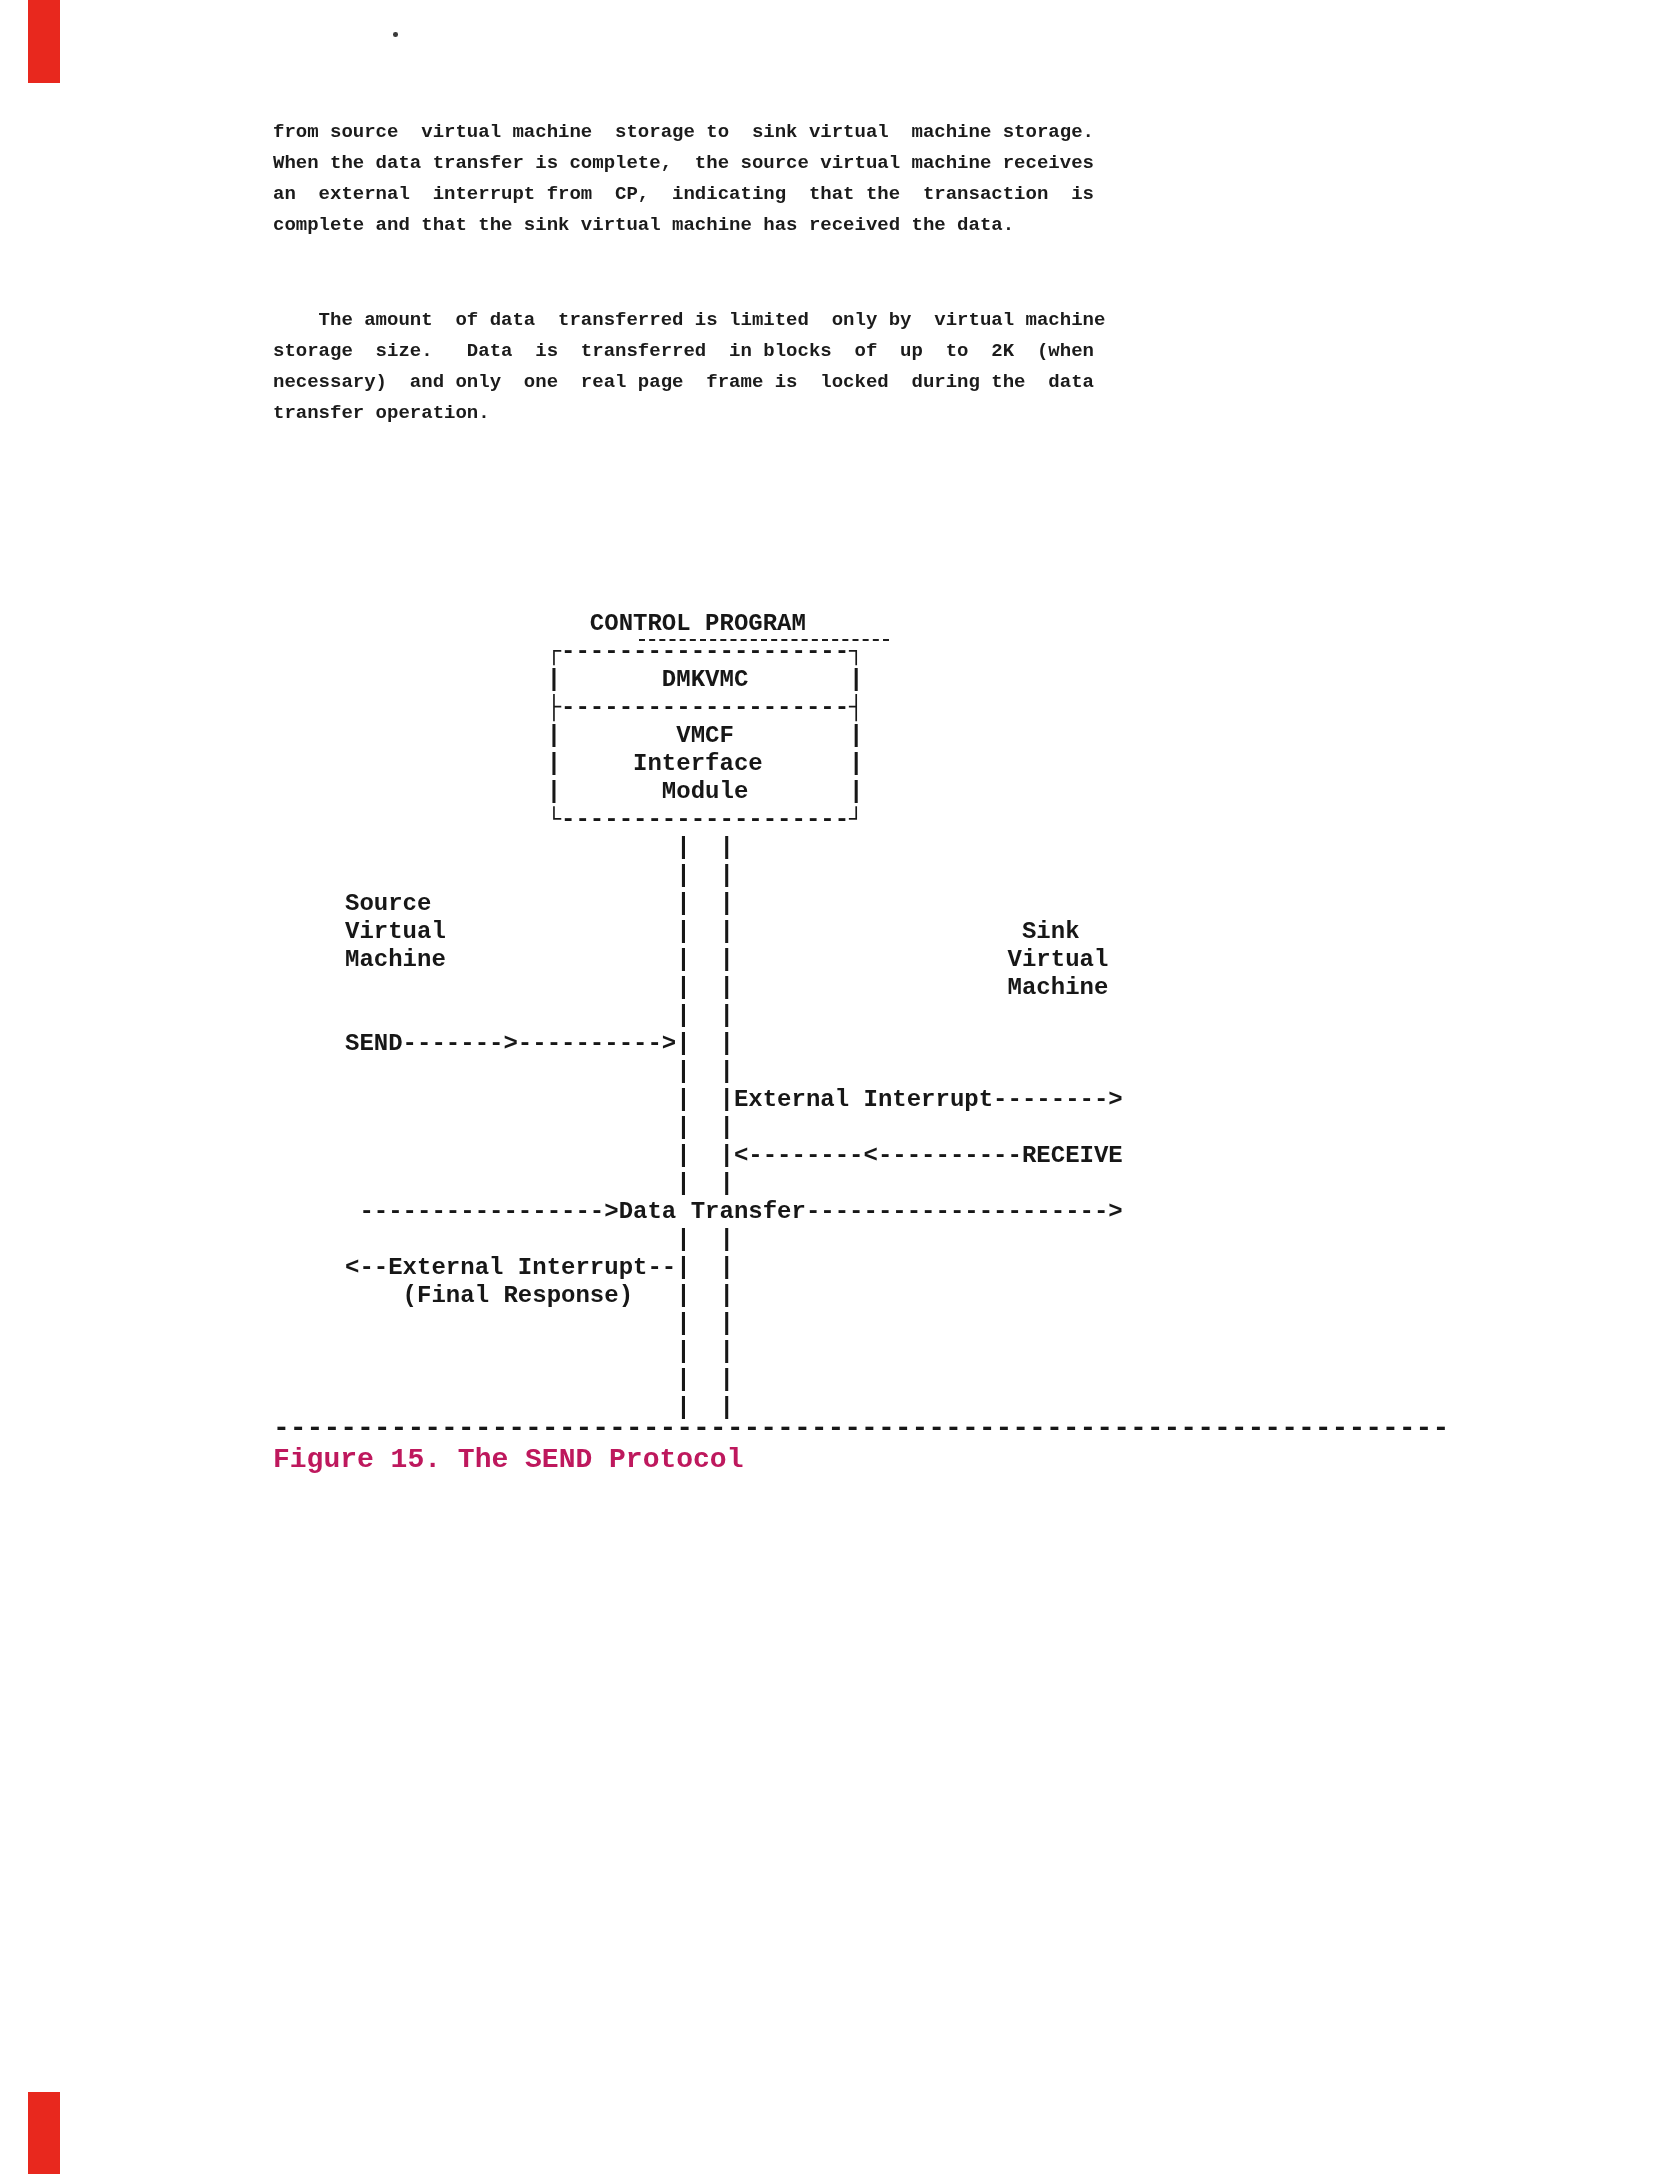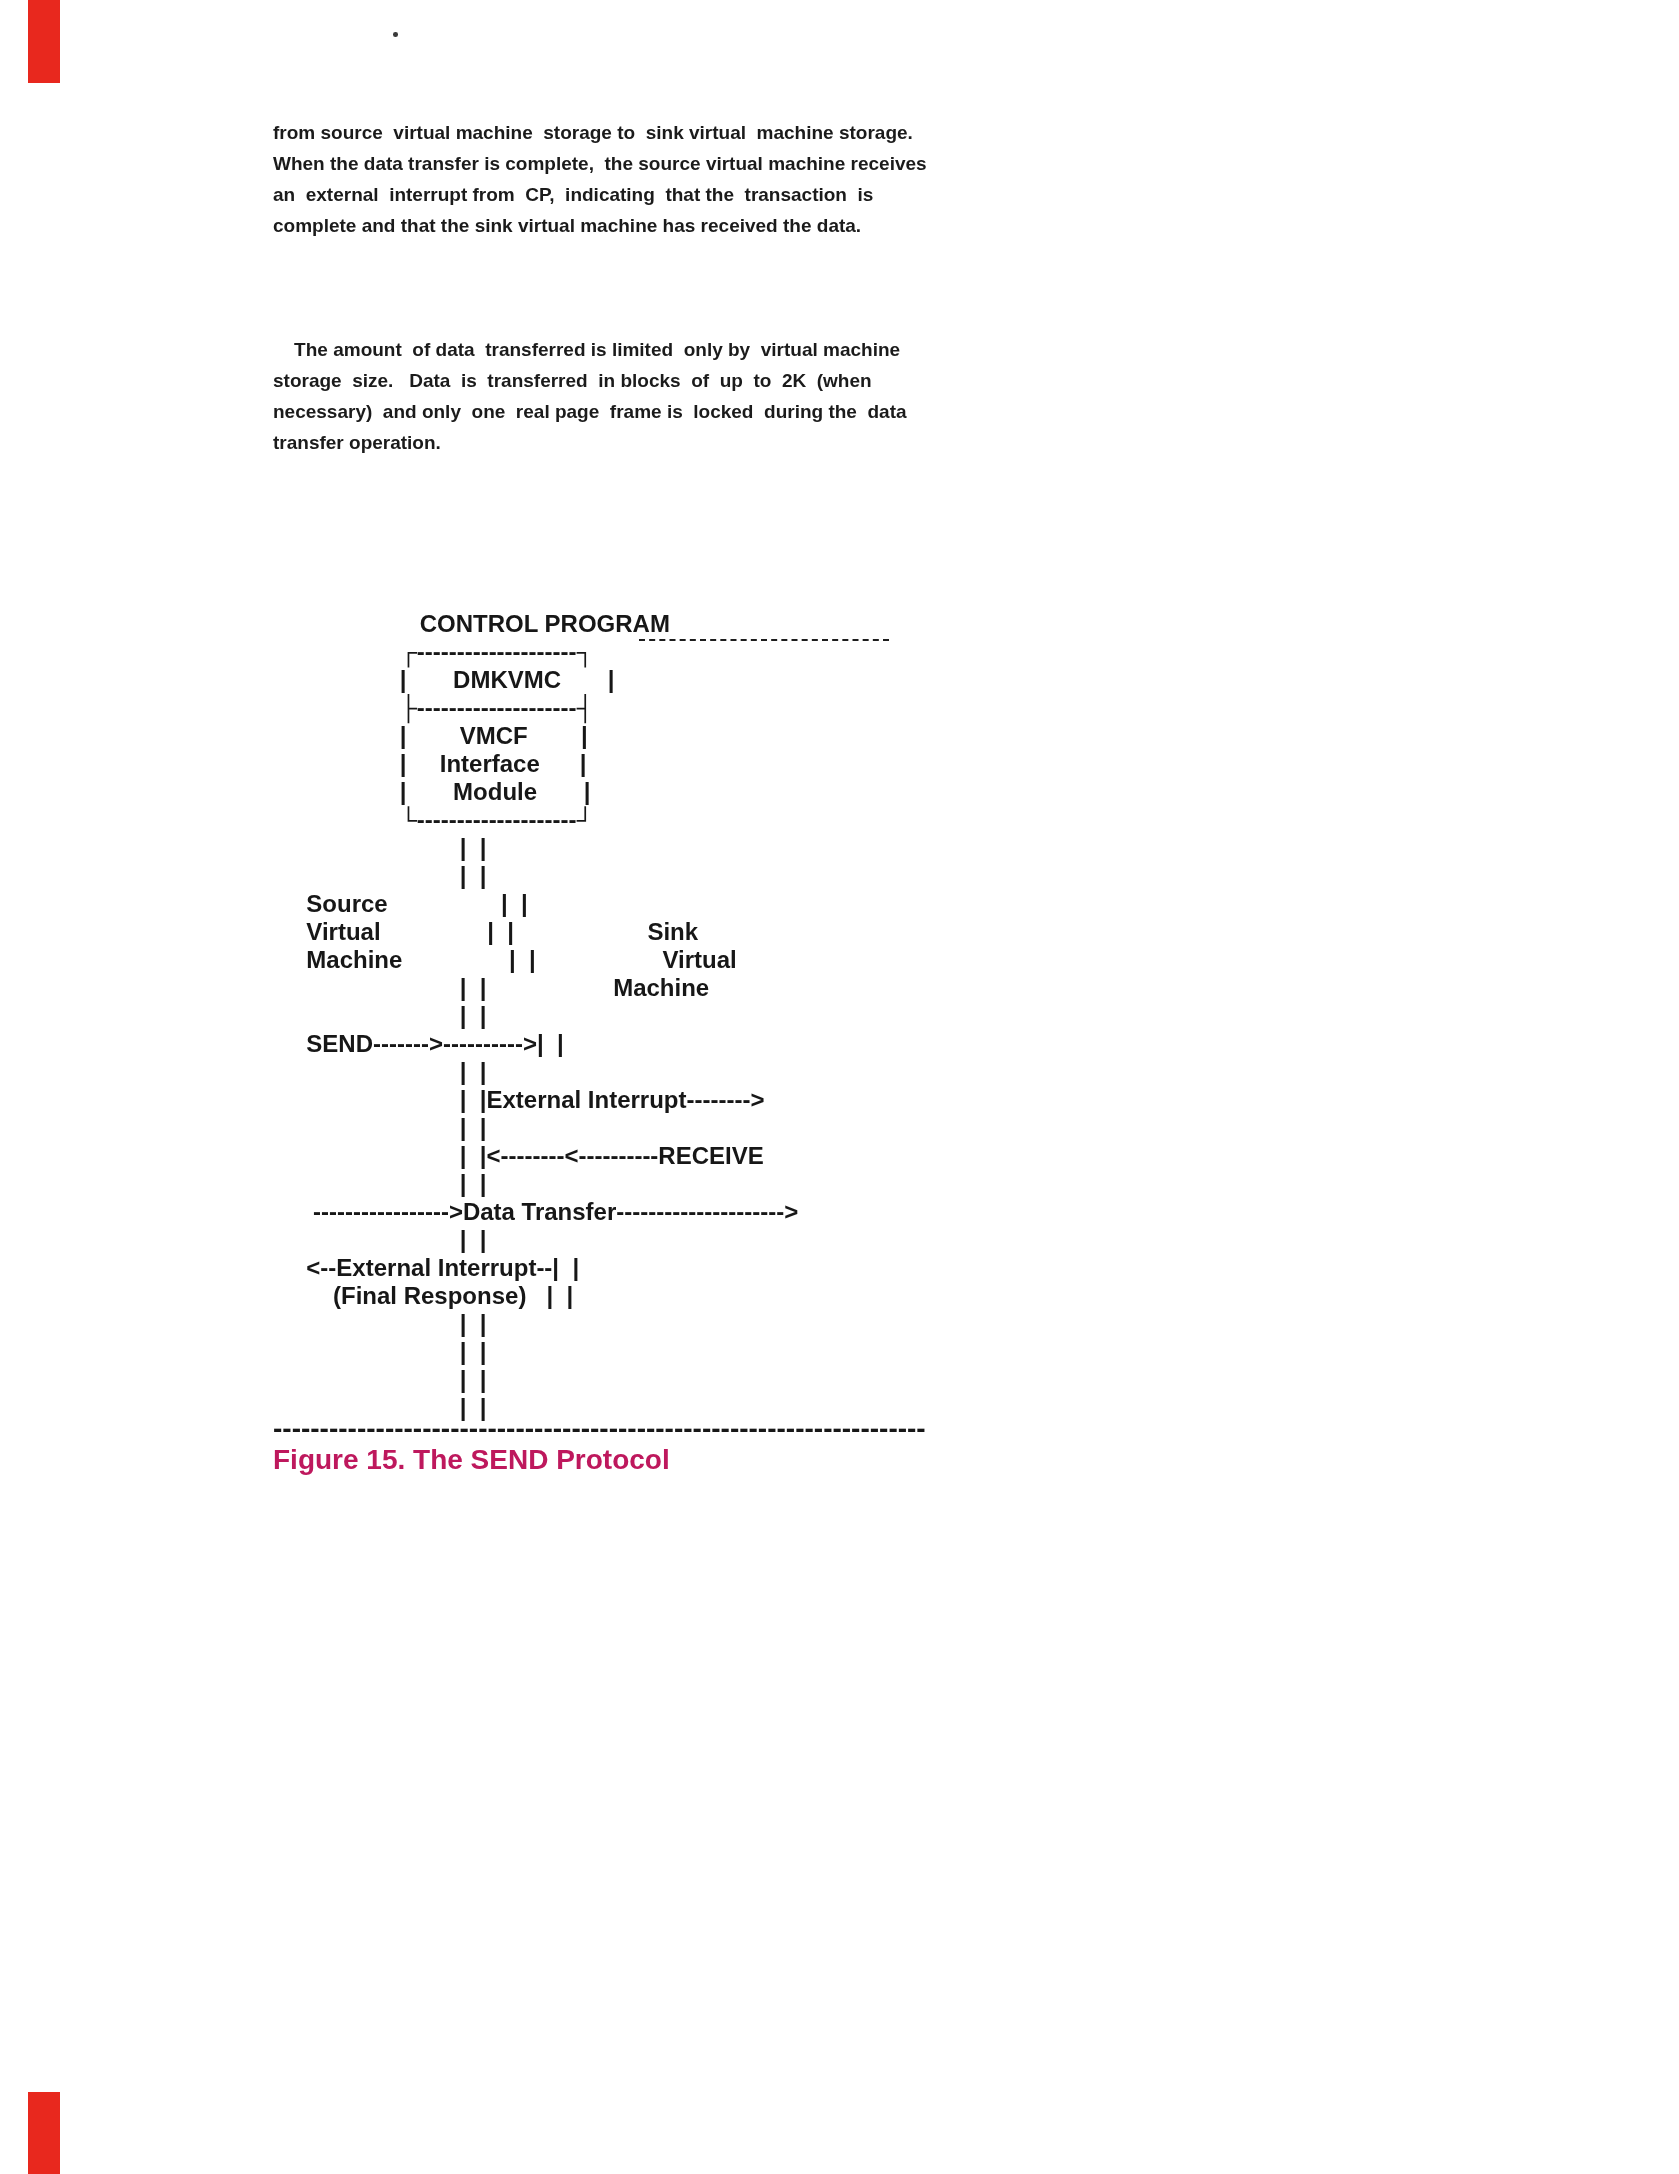--- a/index.html
+++ b/index.html
@@ -1,34 +1,34 @@
 <!DOCTYPE html>
 <html style="font-size:15px"><head>
 <meta charset="utf-8">
 <style>
   html,body{margin:0;padding:0;background:#e9e9e9;}
   .page{
     position:relative;
     width:1680px;height:2174px;
     background:#ffffff;
     overflow:hidden;
-    font-family:Liberation Sans, sans-serif;
+    font-family:Liberation Mono, monospace;
     color:#181818;
   }
   pre{margin:0;white-space:pre;font-family:inherit;}
   .body-text{
     position:absolute;left:273px;
     font-weight:bold;
     font-size:19px;line-height:31px;
     letter-spacing:0;
     color:#1b1b1b;
   }
   .p1{top:117px;}
   .p2{top:256px;}
-  .p3{top:334px;}
+  .p3{top:305px;}
   .fig{
     position:absolute;left:273px;top:610px;
     font-weight:bold;
     font-size:24px;line-height:28px;
     color:#171717;
   }
   .title-underline{
     position:absolute;left:639px;top:614px;
     width:250px;height:24.5px;
     border-bottom:2.8px dashed #1d1d1d;

